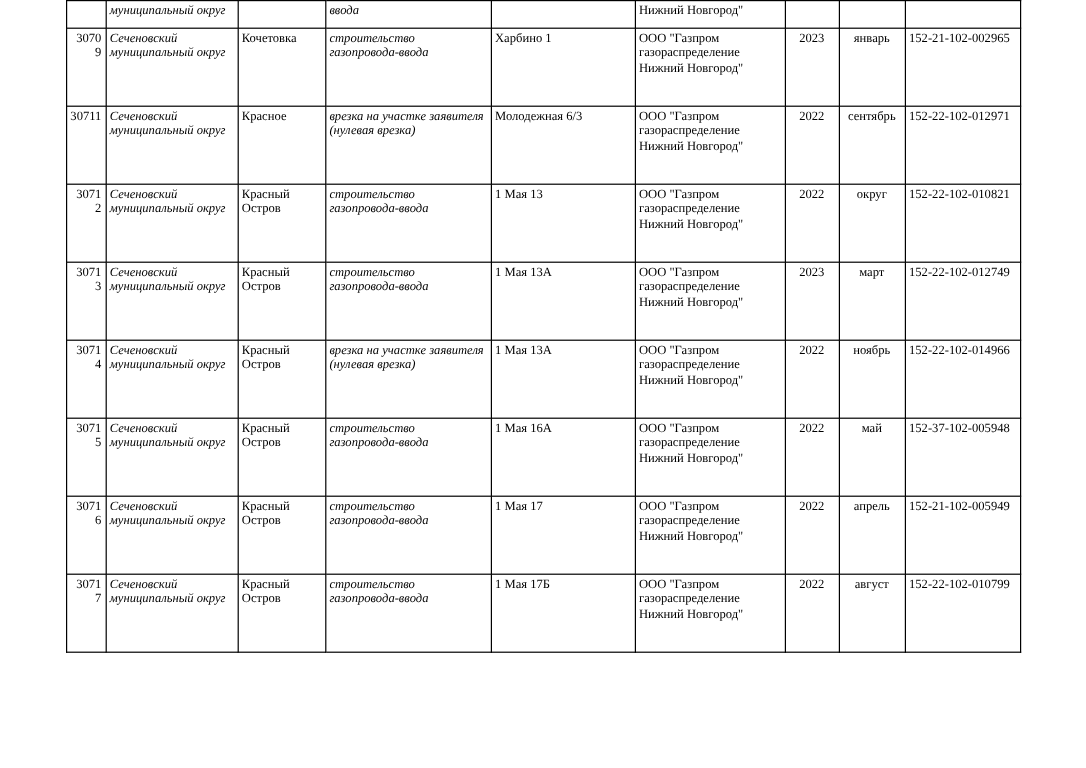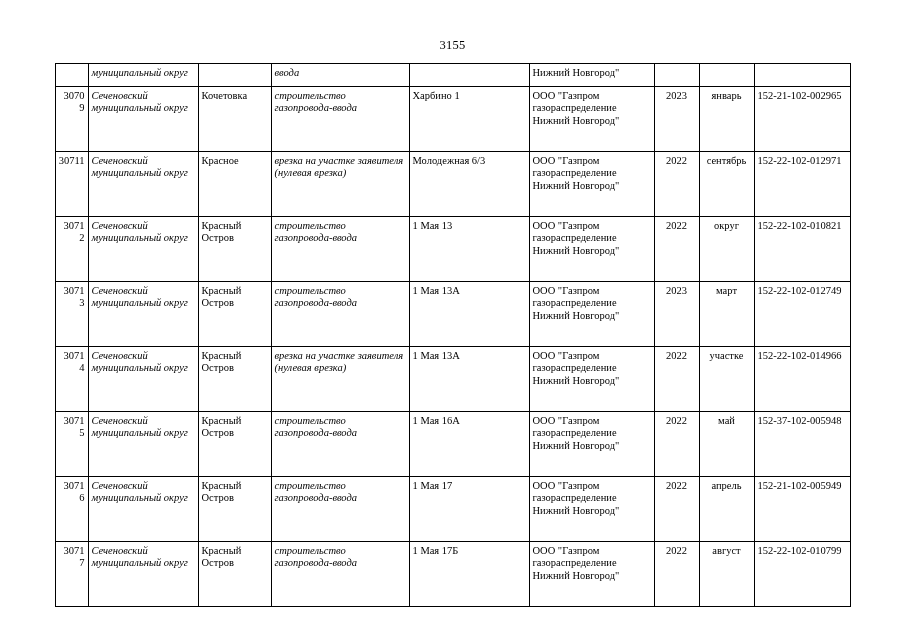--- a/index.html
+++ b/index.html
@@ -72,21 +72,20 @@
   td.code { text-align: left; vertical-align: middle; }
 
   tr.partial td { height: 16px; }
   tr.full td { height: 58px; }
 </style>
 </head>
 <body>
 
 <div class="page">
 
-  <div class="page-number">3155</div>
 
   <table class="reg-table">
     <colgroup>
       <col class="c-num">
       <col class="c-district">
       <col class="c-settlement">
       <col class="c-work">
       <col class="c-address">
       <col class="c-org">
       <col class="c-year">
@@ -157,21 +156,21 @@
       </tr>
 
       <tr class="full">
         <td class="num">30714</td>
         <td class="district">Сеченовский муниципальный округ</td>
         <td class="settlement">Красный Остров</td>
         <td class="work">врезка на участке заявителя (нулевая врезка)</td>
         <td class="address">1 Мая 13А</td>
         <td class="org">ООО "Газпром газораспределение Нижний Новгород"</td>
         <td class="year">2022</td>
-        <td class="month">участке</td>
+        <td class="month">ноябрь</td>
         <td class="code">152-22-102-014966</td>
       </tr>
 
       <tr class="full">
         <td class="num">30715</td>
         <td class="district">Сеченовский муниципальный округ</td>
         <td class="settlement">Красный Остров</td>
         <td class="work">строительство газопровода-ввода</td>
         <td class="address">1 Мая 16А</td>
         <td class="org">ООО "Газпром газораспределение Нижний Новгород"</td>

